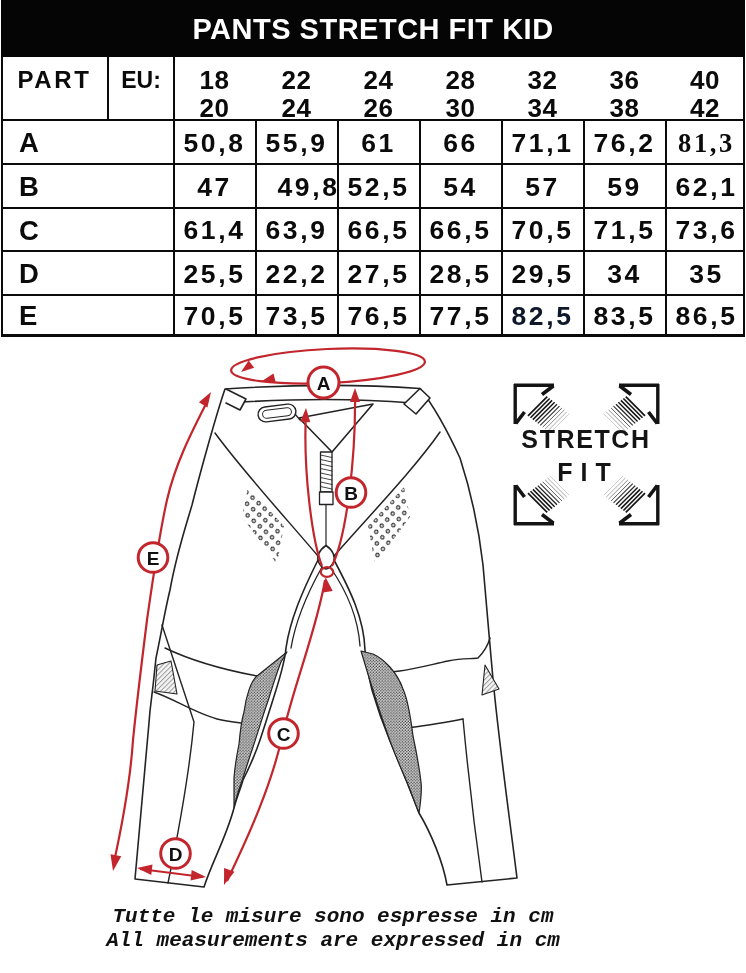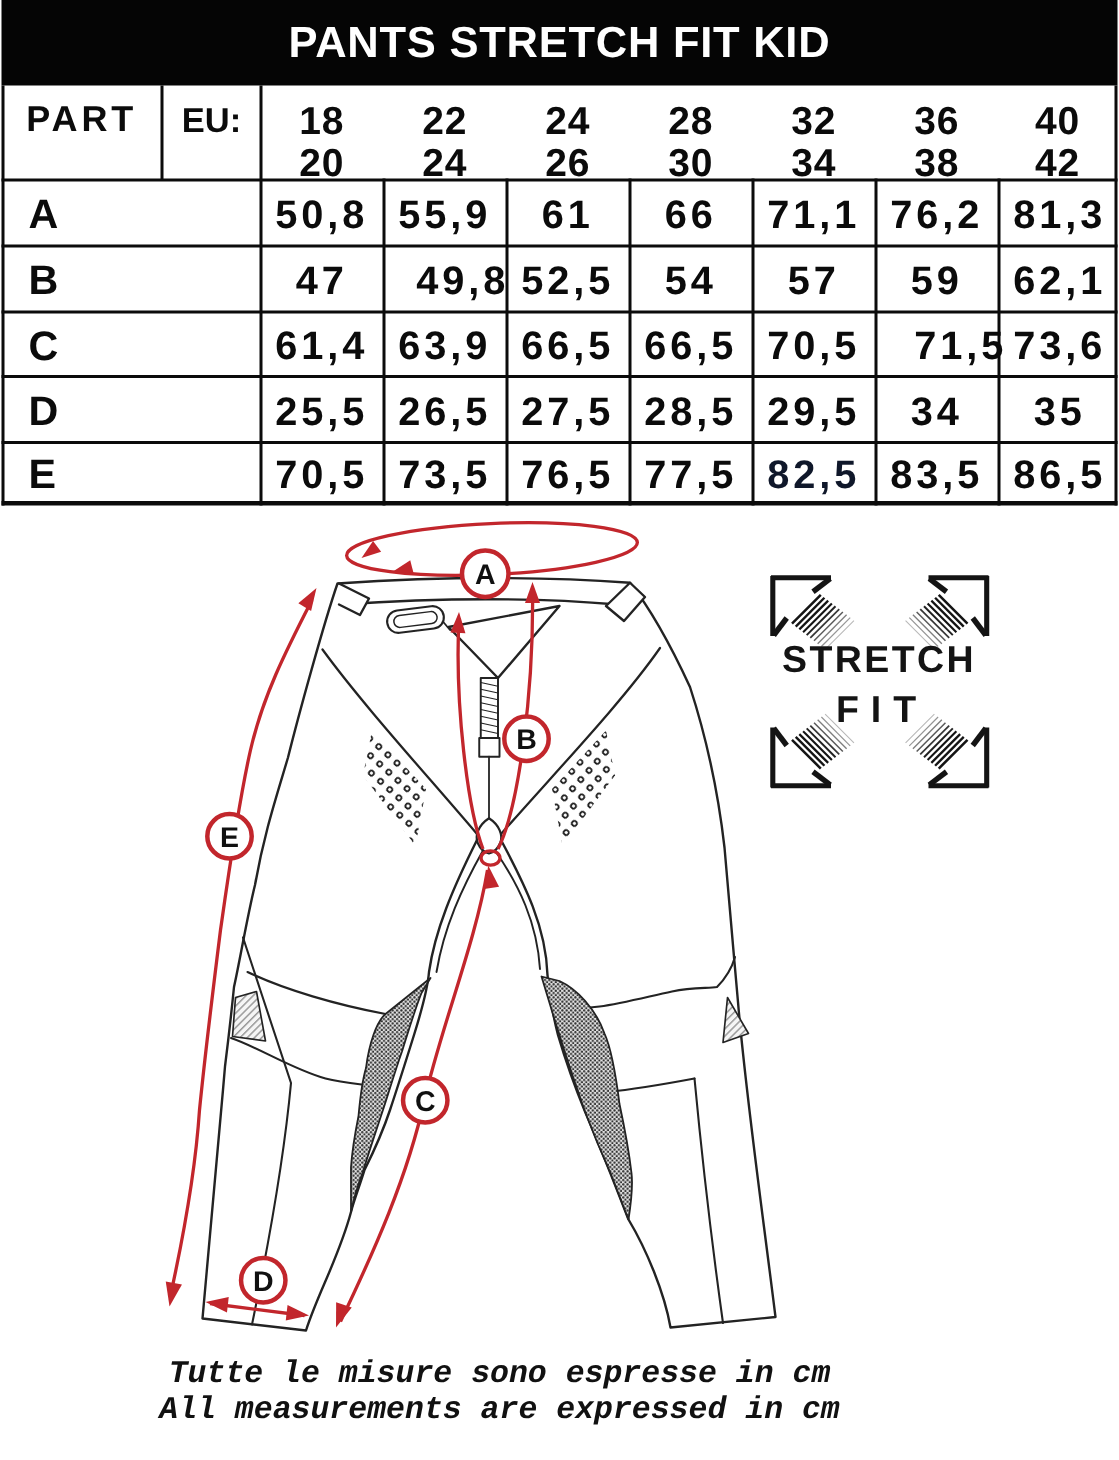--- a/index.html
+++ b/index.html
@@ -47,40 +47,40 @@
 <div class="ct" style="left:666px;top:66px;width:78px;font-size:26px;letter-spacing:0.5px;line-height:28px;">40<br>42</div>
 
 <div id="rows">
 <div class="abs" style="left:19px;top:122.5px;width:150px;height:41px;display:flex;align-items:center;font-weight:bold;font-size:27.5px;color:#0b0b0b;">A</div>
 <div class="abs" style="left:174px;top:122.5px;width:81px;height:41px;display:flex;align-items:center;justify-content:center;font-weight:bold;font-size:26.5px;letter-spacing:2.6px;color:#0b0b0b;">50,8</div>
 <div class="abs" style="left:256px;top:122.5px;width:81px;height:41px;display:flex;align-items:center;justify-content:center;font-weight:bold;font-size:26.5px;letter-spacing:2.6px;color:#0b0b0b;">55,9</div>
 <div class="abs" style="left:338px;top:122.5px;width:81px;height:41px;display:flex;align-items:center;justify-content:center;font-weight:bold;font-size:26.5px;letter-spacing:2.6px;color:#0b0b0b;">61</div>
 <div class="abs" style="left:420px;top:122.5px;width:81px;height:41px;display:flex;align-items:center;justify-content:center;font-weight:bold;font-size:26.5px;letter-spacing:2.6px;color:#0b0b0b;">66</div>
 <div class="abs" style="left:502px;top:122.5px;width:81px;height:41px;display:flex;align-items:center;justify-content:center;font-weight:bold;font-size:26.5px;letter-spacing:2.6px;color:#0b0b0b;">71,1</div>
 <div class="abs" style="left:584px;top:122.5px;width:81px;height:41px;display:flex;align-items:center;justify-content:center;font-weight:bold;font-size:26.5px;letter-spacing:2.6px;color:#0b0b0b;">76,2</div>
-<div class="abs" style="left:666px;top:122.5px;width:81px;height:41px;display:flex;align-items:center;justify-content:center;font-weight:bold;font-size:26.5px;letter-spacing:2.6px;color:#0b0b0b;">81,3</div>
+<div class="abs" style="left:666px;top:122.5px;width:81px;height:41px;display:flex;align-items:center;justify-content:center;font-weight:bold;font-size:26.5px;letter-spacing:2.6px;color:#0b0b0b;font-family:Liberation Serif, serif;">81,3</div>
 <div class="abs" style="left:19px;top:167px;width:150px;height:40px;display:flex;align-items:center;font-weight:bold;font-size:27.5px;color:#0b0b0b;">B</div>
 <div class="abs" style="left:174px;top:167px;width:81px;height:40px;display:flex;align-items:center;justify-content:center;font-weight:bold;font-size:26.5px;letter-spacing:2.6px;color:#0b0b0b;">47</div>
 <div class="abs" style="left:256px;top:167px;width:81px;height:40px;display:flex;align-items:center;justify-content:center;font-weight:bold;font-size:26.5px;letter-spacing:2.6px;color:#0b0b0b;padding-left:12px;">49,8</div>
 <div class="abs" style="left:338px;top:167px;width:81px;height:40px;display:flex;align-items:center;justify-content:center;font-weight:bold;font-size:26.5px;letter-spacing:2.6px;color:#0b0b0b;text-align:center;">52,5</div>
 <div class="abs" style="left:420px;top:167px;width:81px;height:40px;display:flex;align-items:center;justify-content:center;font-weight:bold;font-size:26.5px;letter-spacing:2.6px;color:#0b0b0b;">54</div>
 <div class="abs" style="left:502px;top:167px;width:81px;height:40px;display:flex;align-items:center;justify-content:center;font-weight:bold;font-size:26.5px;letter-spacing:2.6px;color:#0b0b0b;">57</div>
 <div class="abs" style="left:584px;top:167px;width:81px;height:40px;display:flex;align-items:center;justify-content:center;font-weight:bold;font-size:26.5px;letter-spacing:2.6px;color:#0b0b0b;">59</div>
 <div class="abs" style="left:666px;top:167px;width:81px;height:40px;display:flex;align-items:center;justify-content:center;font-weight:bold;font-size:26.5px;letter-spacing:2.6px;color:#0b0b0b;">62,1</div>
 <div class="abs" style="left:19px;top:210.5px;width:150px;height:40px;display:flex;align-items:center;font-weight:bold;font-size:27.5px;color:#0b0b0b;">C</div>
 <div class="abs" style="left:174px;top:210.5px;width:81px;height:40px;display:flex;align-items:center;justify-content:center;font-weight:bold;font-size:26.5px;letter-spacing:2.6px;color:#0b0b0b;">61,4</div>
 <div class="abs" style="left:256px;top:210.5px;width:81px;height:40px;display:flex;align-items:center;justify-content:center;font-weight:bold;font-size:26.5px;letter-spacing:2.6px;color:#0b0b0b;">63,9</div>
 <div class="abs" style="left:338px;top:210.5px;width:81px;height:40px;display:flex;align-items:center;justify-content:center;font-weight:bold;font-size:26.5px;letter-spacing:2.6px;color:#0b0b0b;">66,5</div>
 <div class="abs" style="left:420px;top:210.5px;width:81px;height:40px;display:flex;align-items:center;justify-content:center;font-weight:bold;font-size:26.5px;letter-spacing:2.6px;color:#0b0b0b;">66,5</div>
 <div class="abs" style="left:502px;top:210.5px;width:81px;height:40px;display:flex;align-items:center;justify-content:center;font-weight:bold;font-size:26.5px;letter-spacing:2.6px;color:#0b0b0b;">70,5</div>
-<div class="abs" style="left:584px;top:210.5px;width:81px;height:40px;display:flex;align-items:center;justify-content:center;font-weight:bold;font-size:26.5px;letter-spacing:2.6px;color:#0b0b0b;margin-left:16px;">71,5</div>
+<div class="abs" style="left:584px;top:210.5px;width:81px;height:40px;display:flex;align-items:center;justify-content:center;font-weight:bold;font-size:26.5px;letter-spacing:2.6px;color:#0b0b0b;">71,5</div>
 <div class="abs" style="left:666px;top:210.5px;width:81px;height:40px;display:flex;align-items:center;justify-content:center;font-weight:bold;font-size:26.5px;letter-spacing:2.6px;color:#0b0b0b;">73,6</div>
 <div class="abs" style="left:19px;top:254px;width:150px;height:40px;display:flex;align-items:center;font-weight:bold;font-size:27.5px;color:#0b0b0b;">D</div>
 <div class="abs" style="left:174px;top:254px;width:81px;height:40px;display:flex;align-items:center;justify-content:center;font-weight:bold;font-size:26.5px;letter-spacing:2.6px;color:#0b0b0b;">25,5</div>
-<div class="abs" style="left:256px;top:254px;width:81px;height:40px;display:flex;align-items:center;justify-content:center;font-weight:bold;font-size:26.5px;letter-spacing:2.6px;color:#0b0b0b;">26,5</div>
+<div class="abs" style="left:256px;top:254px;width:81px;height:40px;display:flex;align-items:center;justify-content:center;font-weight:bold;font-size:26.5px;letter-spacing:2.6px;color:#0b0b0b;">22,2</div>
 <div class="abs" style="left:338px;top:254px;width:81px;height:40px;display:flex;align-items:center;justify-content:center;font-weight:bold;font-size:26.5px;letter-spacing:2.6px;color:#0b0b0b;">27,5</div>
 <div class="abs" style="left:420px;top:254px;width:81px;height:40px;display:flex;align-items:center;justify-content:center;font-weight:bold;font-size:26.5px;letter-spacing:2.6px;color:#0b0b0b;">28,5</div>
 <div class="abs" style="left:502px;top:254px;width:81px;height:40px;display:flex;align-items:center;justify-content:center;font-weight:bold;font-size:26.5px;letter-spacing:2.6px;color:#0b0b0b;">29,5</div>
 <div class="abs" style="left:584px;top:254px;width:81px;height:40px;display:flex;align-items:center;justify-content:center;font-weight:bold;font-size:26.5px;letter-spacing:2.6px;color:#0b0b0b;">34</div>
 <div class="abs" style="left:666px;top:254px;width:81px;height:40px;display:flex;align-items:center;justify-content:center;font-weight:bold;font-size:26.5px;letter-spacing:2.6px;color:#0b0b0b;">35</div>
 <div class="abs" style="left:19px;top:297.5px;width:150px;height:37px;display:flex;align-items:center;font-weight:bold;font-size:27.5px;color:#0b0b0b;">E</div>
 <div class="abs" style="left:174px;top:297.5px;width:81px;height:37px;display:flex;align-items:center;justify-content:center;font-weight:bold;font-size:26.5px;letter-spacing:2.6px;color:#0b0b0b;">70,5</div>
 <div class="abs" style="left:256px;top:297.5px;width:81px;height:37px;display:flex;align-items:center;justify-content:center;font-weight:bold;font-size:26.5px;letter-spacing:2.6px;color:#0b0b0b;">73,5</div>
 <div class="abs" style="left:338px;top:297.5px;width:81px;height:37px;display:flex;align-items:center;justify-content:center;font-weight:bold;font-size:26.5px;letter-spacing:2.6px;color:#0b0b0b;">76,5</div>
 <div class="abs" style="left:420px;top:297.5px;width:81px;height:37px;display:flex;align-items:center;justify-content:center;font-weight:bold;font-size:26.5px;letter-spacing:2.6px;color:#0b0b0b;">77,5</div>

